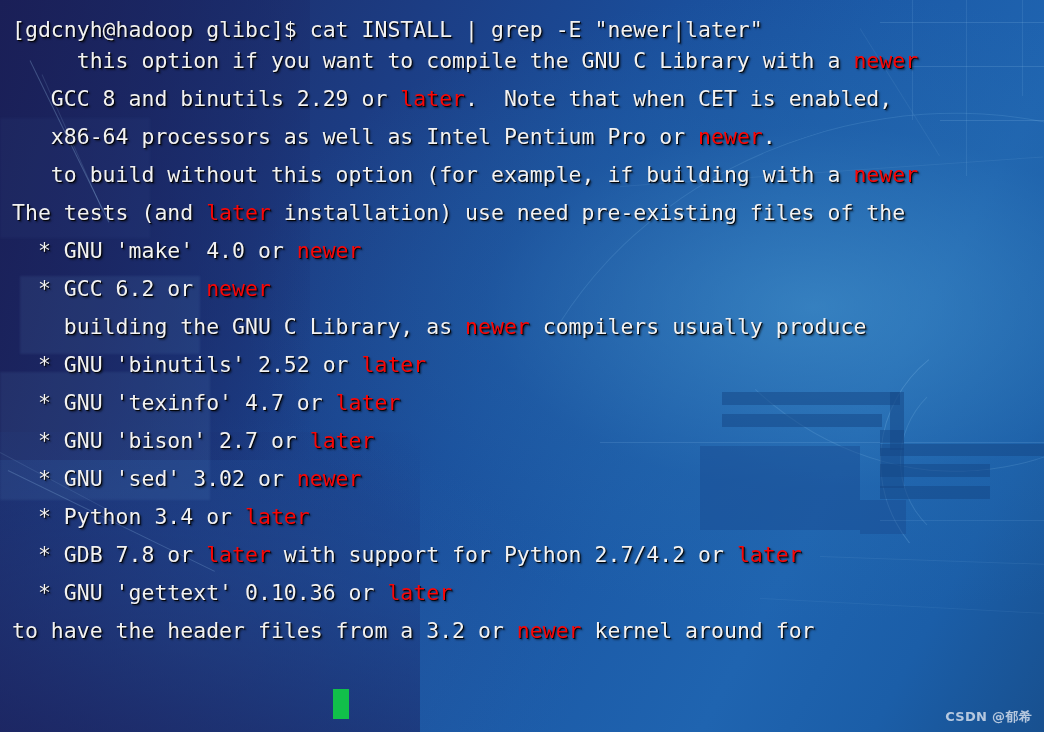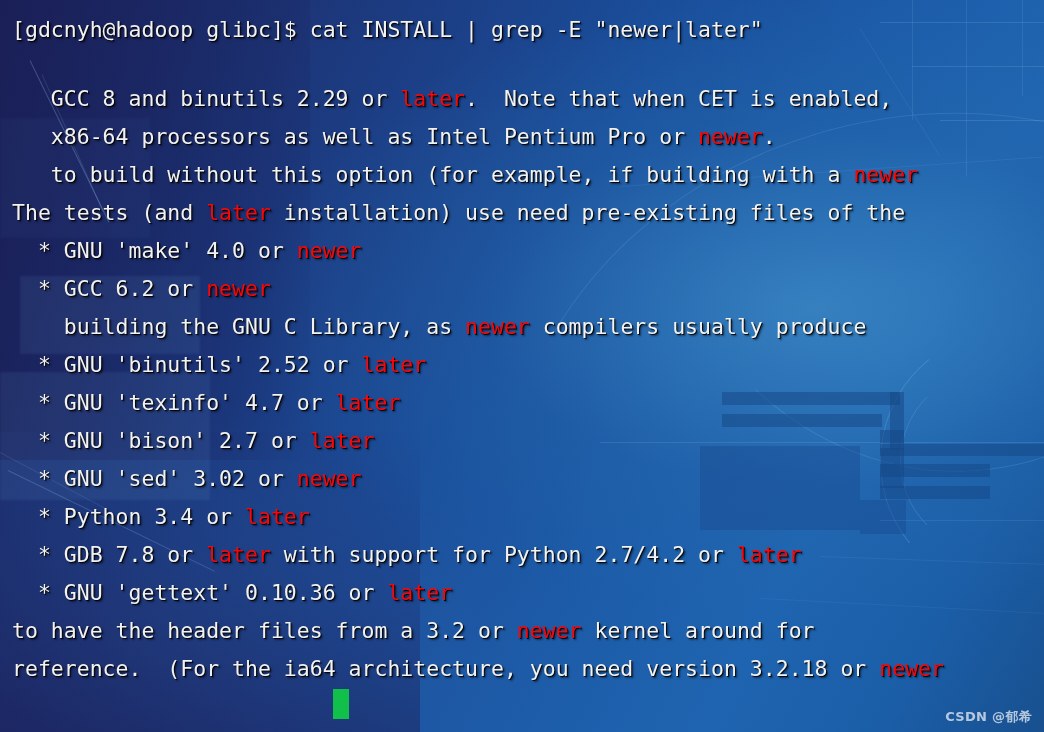--- a/index.html
+++ b/index.html
@@ -156,34 +156,34 @@
     <div class="blockpane" style="left:700px; top:446px; width:160px; height:84px;"></div>
     <div class="blockpane" style="left:860px; top:500px; width:46px;  height:34px;"></div>
 
     <div class="hairline" style="left:880px; top:520px; width:164px; background:rgba(150,200,240,0.12);"></div>
     <div class="hairline" style="left:820px; top:556px; width:224px; background:rgba(150,200,240,0.10); transform:rotate(2deg);"></div>
     <div class="hairline" style="left:760px; top:598px; width:284px; background:rgba(150,200,240,0.08); transform:rotate(3deg);"></div>
   </div>
 
   <div class="term" id="term-layer">
       <div class="line" style="top: 4px; margin-top: 7px;"><span>[gdcnyh@hadoop glibc]$ cat INSTALL | grep -E "newer|later"</span></div>
+      <div class="line" style="top: 42px;"><span>     this option if you want to compile the GNU C Library with a </span><span class="hl" style="color: rgb(248, 7, 7);">newer</span></div>
       <div class="line" style="top: 80px;"><span>   GCC 8 and binutils 2.29 or </span><span class="hl" style="color: rgb(248, 7, 7);">later</span><span>.  Note that when CET is enabled,</span></div>
       <div class="line" style="top: 118px;"><span>   x86-64 processors as well as Intel Pentium Pro or </span><span class="hl" style="color: rgb(248, 7, 7);">newer</span><span>.</span></div>
       <div class="line" style="top: 156px;"><span>   to build without this option (for example, if building with a </span><span class="hl" style="color: rgb(248, 7, 7);">newer</span></div>
       <div class="line" style="top: 194px;"><span>The tests (and </span><span class="hl" style="color: rgb(248, 7, 7);">later</span><span> installation) use need pre-existing files of the</span></div>
       <div class="line" style="top: 232px;"><span>  * GNU 'make' 4.0 or </span><span class="hl" style="color: rgb(248, 7, 7);">newer</span></div>
       <div class="line" style="top: 270px;"><span>  * GCC 6.2 or </span><span class="hl" style="color: rgb(248, 7, 7);">newer</span></div>
       <div class="line" style="top: 308px;"><span>    building the GNU C Library, as </span><span class="hl" style="color: rgb(248, 7, 7);">newer</span><span> compilers usually produce</span></div>
       <div class="line" style="top: 346px;"><span>  * GNU 'binutils' 2.52 or </span><span class="hl" style="color: rgb(248, 7, 7);">later</span></div>
       <div class="line" style="top: 384px;"><span>  * GNU 'texinfo' 4.7 or </span><span class="hl" style="color: rgb(248, 7, 7);">later</span></div>
       <div class="line" style="top: 422px;"><span>  * GNU 'bison' 2.7 or </span><span class="hl" style="color: rgb(248, 7, 7);">later</span></div>
       <div class="line" style="top: 460px;"><span>  * GNU 'sed' 3.02 or </span><span class="hl" style="color: rgb(248, 7, 7);">newer</span></div>
       <div class="line" style="top: 498px;"><span>  * Python 3.4 or </span><span class="hl" style="color: rgb(248, 7, 7);">later</span></div>
       <div class="line" style="top: 536px;"><span>  * GDB 7.8 or </span><span class="hl" style="color: rgb(248, 7, 7);">later</span><span> with support for Python 2.7/4.2 or </span><span class="hl" style="color: rgb(248, 7, 7);">later</span></div>
       <div class="line" style="top: 574px;"><span>  * GNU 'gettext' 0.10.36 or </span><span class="hl" style="color: rgb(248, 7, 7);">later</span></div>
       <div class="line" style="top: 612px;"><span>to have the header files from a 3.2 or </span><span class="hl" style="color: rgb(248, 7, 7);">newer</span><span> kernel around for</span></div>
-      <div class="line" style="top: 650px;"><span>reference.  (For the ia64 architecture, you need version 3.2.18 or </span><span class="hl" style="color: rgb(248, 7, 7);">newer</span></div>
     </div>
 
   <div class="cursor" style="background: rgb(17, 192, 74);"></div>
 
   <div class="watermark">CSDN @郁希</div>
 </div>
 
 </body></html>

